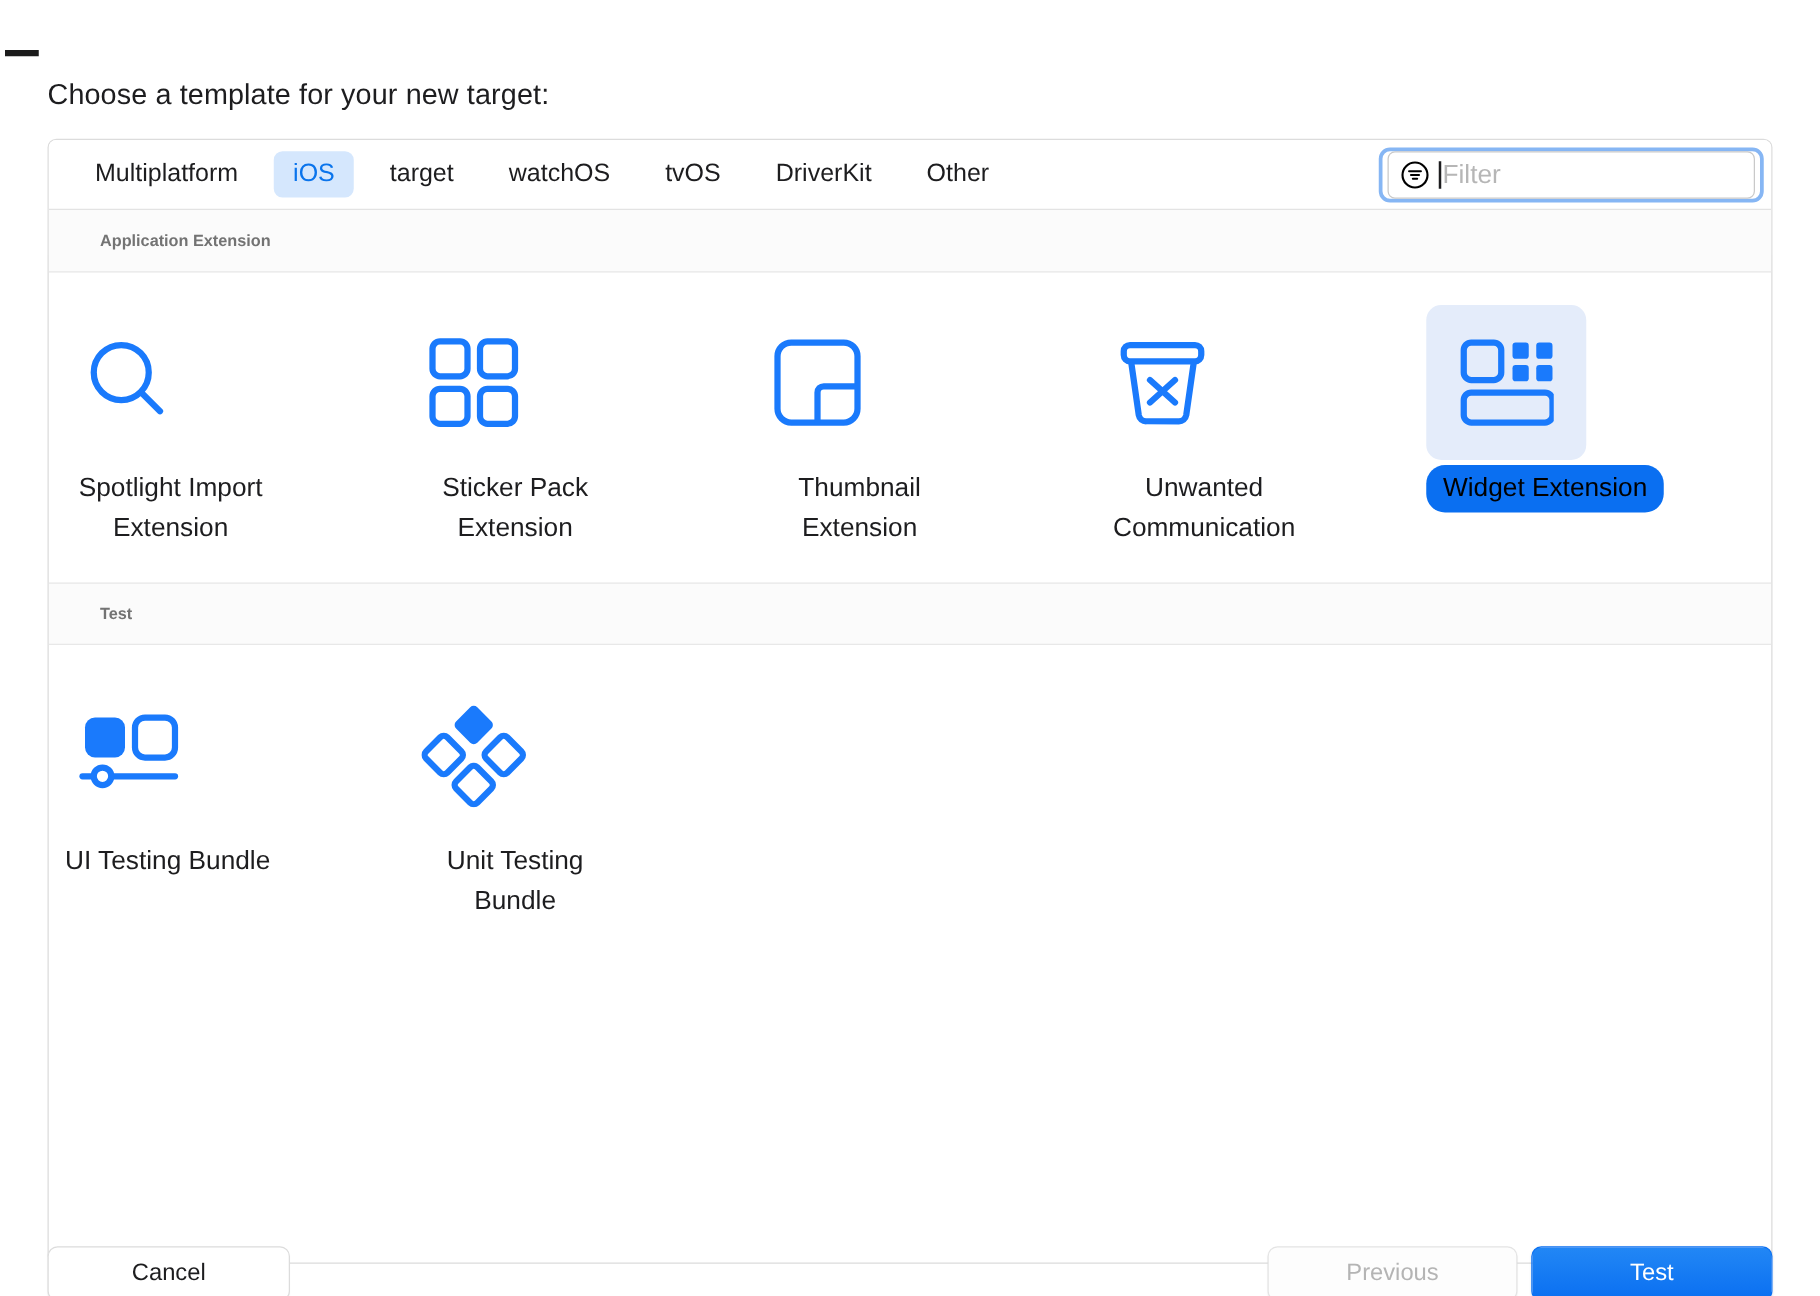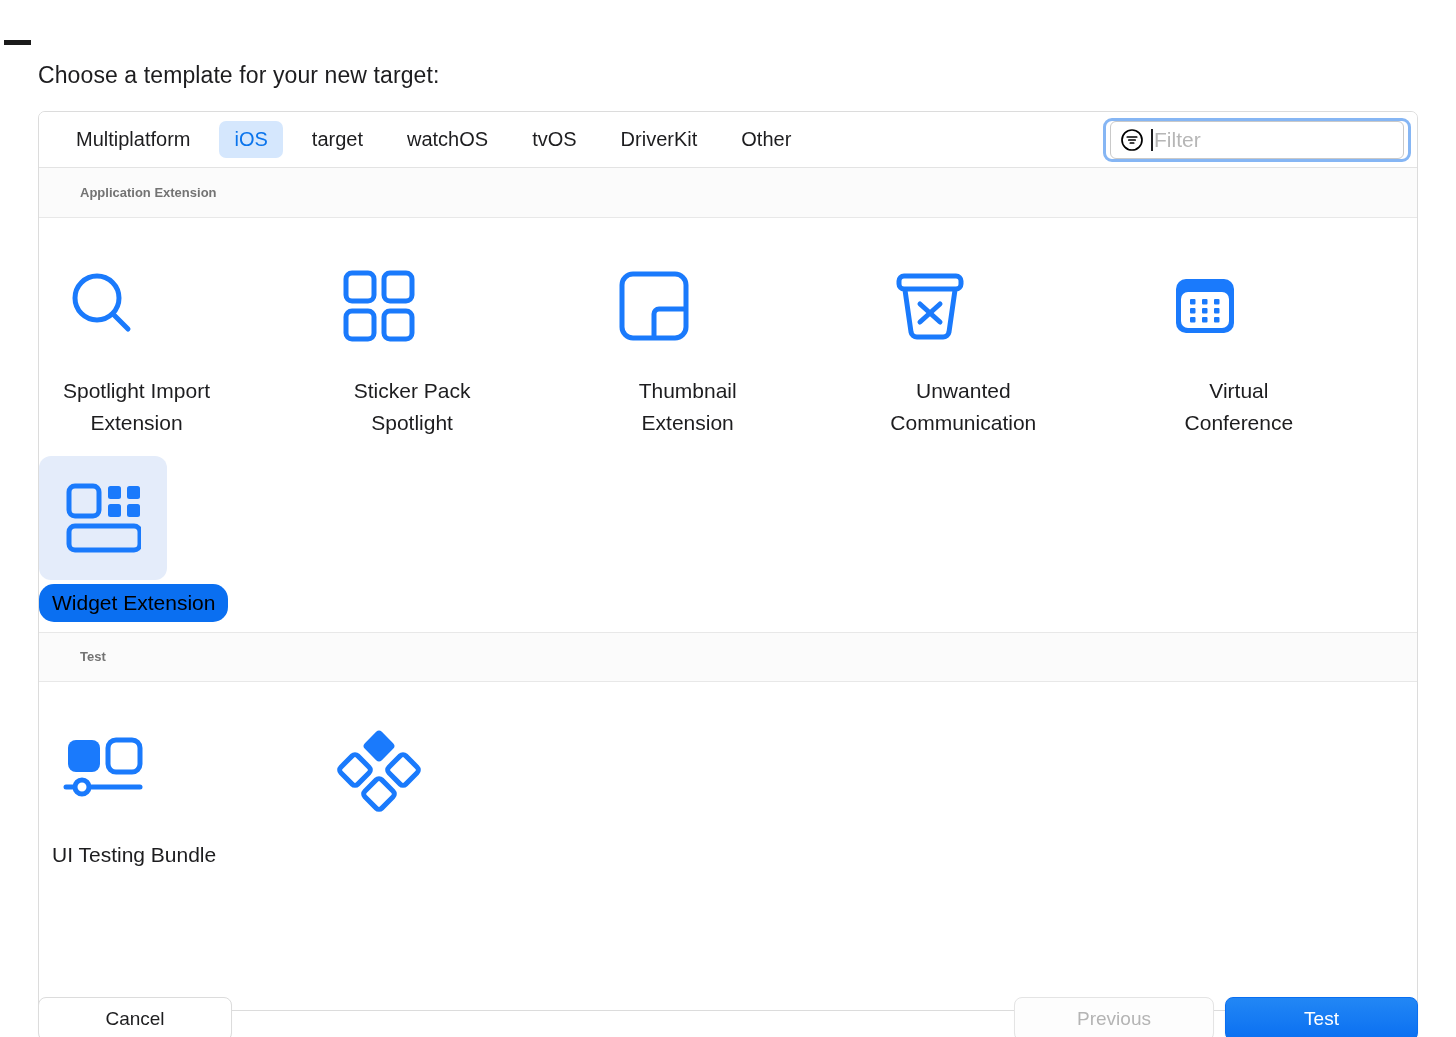--- a/index.html
+++ b/index.html
@@ -237,21 +237,21 @@
 
       <div class="cell">
         <div class="icon-box">
           <svg width="80" height="80" viewBox="0 0 80 80">
             <rect x="7" y="7" width="28" height="28" rx="6" fill="none" stroke="#1a7afc" stroke-width="5"></rect>
             <rect x="45" y="7" width="28" height="28" rx="6" fill="none" stroke="#1a7afc" stroke-width="5"></rect>
             <rect x="7" y="45" width="28" height="28" rx="6" fill="none" stroke="#1a7afc" stroke-width="5"></rect>
             <rect x="45" y="45" width="28" height="28" rx="6" fill="none" stroke="#1a7afc" stroke-width="5"></rect>
           </svg>
         </div>
-        <div class="label">Sticker Pack Spotlight</div>
+        <div class="label">Sticker Pack Extension</div>
       </div>
 
       <div class="cell">
         <div class="icon-box">
           <svg width="80" height="80" viewBox="0 0 80 80">
             <rect x="8" y="8" width="64" height="64" rx="11" fill="none" stroke="#1a7afc" stroke-width="5"></rect>
             <path d="M40 72 L40 48 A5 5 0 0 1 45 43 L72 43" fill="none" stroke="#1a7afc" stroke-width="5"></path>
           </svg>
         </div>
         <div class="label">Thumbnail Extension</div>
@@ -262,40 +262,20 @@
           <svg width="80" height="80" viewBox="0 0 80 80">
             <rect x="9" y="10" width="62" height="13" rx="5" fill="none" stroke="#1a7afc" stroke-width="5"></rect>
             <path d="M15 24 L21 66 A6 6 0 0 0 27 71 L53 71 A6 6 0 0 0 59 66 L65 24" fill="none" stroke="#1a7afc" stroke-width="5" stroke-linejoin="round"></path>
             <line x1="30" y1="38" x2="50" y2="56" stroke="#1a7afc" stroke-width="5" stroke-linecap="round"></line>
             <line x1="50" y1="38" x2="30" y2="56" stroke="#1a7afc" stroke-width="5" stroke-linecap="round"></line>
           </svg>
         </div>
         <div class="label">Unwanted Communication</div>
       </div>
 
-      <div class="cell">
-        <div class="icon-box">
-          <svg width="80" height="80" viewBox="0 0 80 80">
-            <rect x="11" y="13" width="58" height="54" rx="10" fill="#1a7afc"></rect>
-            <rect x="16" y="26" width="48" height="36" rx="7" fill="#ffffff"></rect>
-            <g fill="#1a7afc">
-              <rect x="25" y="33" width="5.5" height="5.5" rx="1"></rect>
-              <rect x="37" y="33" width="5.5" height="5.5" rx="1"></rect>
-              <rect x="49" y="33" width="5.5" height="5.5" rx="1"></rect>
-              <rect x="25" y="42" width="5.5" height="5.5" rx="1"></rect>
-              <rect x="37" y="42" width="5.5" height="5.5" rx="1"></rect>
-              <rect x="49" y="42" width="5.5" height="5.5" rx="1"></rect>
-              <rect x="25" y="51" width="5.5" height="5.5" rx="1"></rect>
-              <rect x="37" y="51" width="5.5" height="5.5" rx="1"></rect>
-              <rect x="49" y="51" width="5.5" height="5.5" rx="1"></rect>
-            </g>
-          </svg>
-        </div>
-        <div class="label">Virtual Conference</div>
-      </div>
 
       <div class="cell selected">
         <div class="icon-box">
           <svg width="76" height="72" viewBox="0 0 76 72">
             <rect x="4" y="4" width="30" height="30" rx="6" fill="none" stroke="#1a7afc" stroke-width="5"></rect>
             <rect x="43" y="4" width="13" height="13" rx="2.5" fill="#1a7afc"></rect>
             <rect x="62" y="4" width="13" height="13" rx="2.5" fill="#1a7afc"></rect>
             <rect x="43" y="22" width="13" height="13" rx="2.5" fill="#1a7afc"></rect>
             <rect x="62" y="22" width="13" height="13" rx="2.5" fill="#1a7afc"></rect>
             <rect x="4" y="44" width="71" height="24" rx="6" fill="none" stroke="#1a7afc" stroke-width="5"></rect>
@@ -328,20 +308,21 @@
 
       <div class="cell">
         <div class="icon-box">
           <svg width="84" height="84" viewBox="0 0 84 84">
             <rect x="30" y="6" width="24" height="24" rx="4" transform="rotate(45 42 18)" fill="#1a7afc"></rect>
             <rect x="6" y="30" width="24" height="24" rx="4" transform="rotate(45 18 42)" fill="none" stroke="#1a7afc" stroke-width="5"></rect>
             <rect x="54" y="30" width="24" height="24" rx="4" transform="rotate(45 66 42)" fill="none" stroke="#1a7afc" stroke-width="5"></rect>
             <rect x="30" y="54" width="24" height="24" rx="4" transform="rotate(45 42 66)" fill="none" stroke="#1a7afc" stroke-width="5"></rect>
           </svg>
         </div>
+        <div class="label">Unit Testing Bundle</div>
       </div>
 
       <div class="cell"></div>
       <div class="cell"></div>
       <div class="cell"></div>
     </div>
 
   </div>
 
   <div class="footer">

